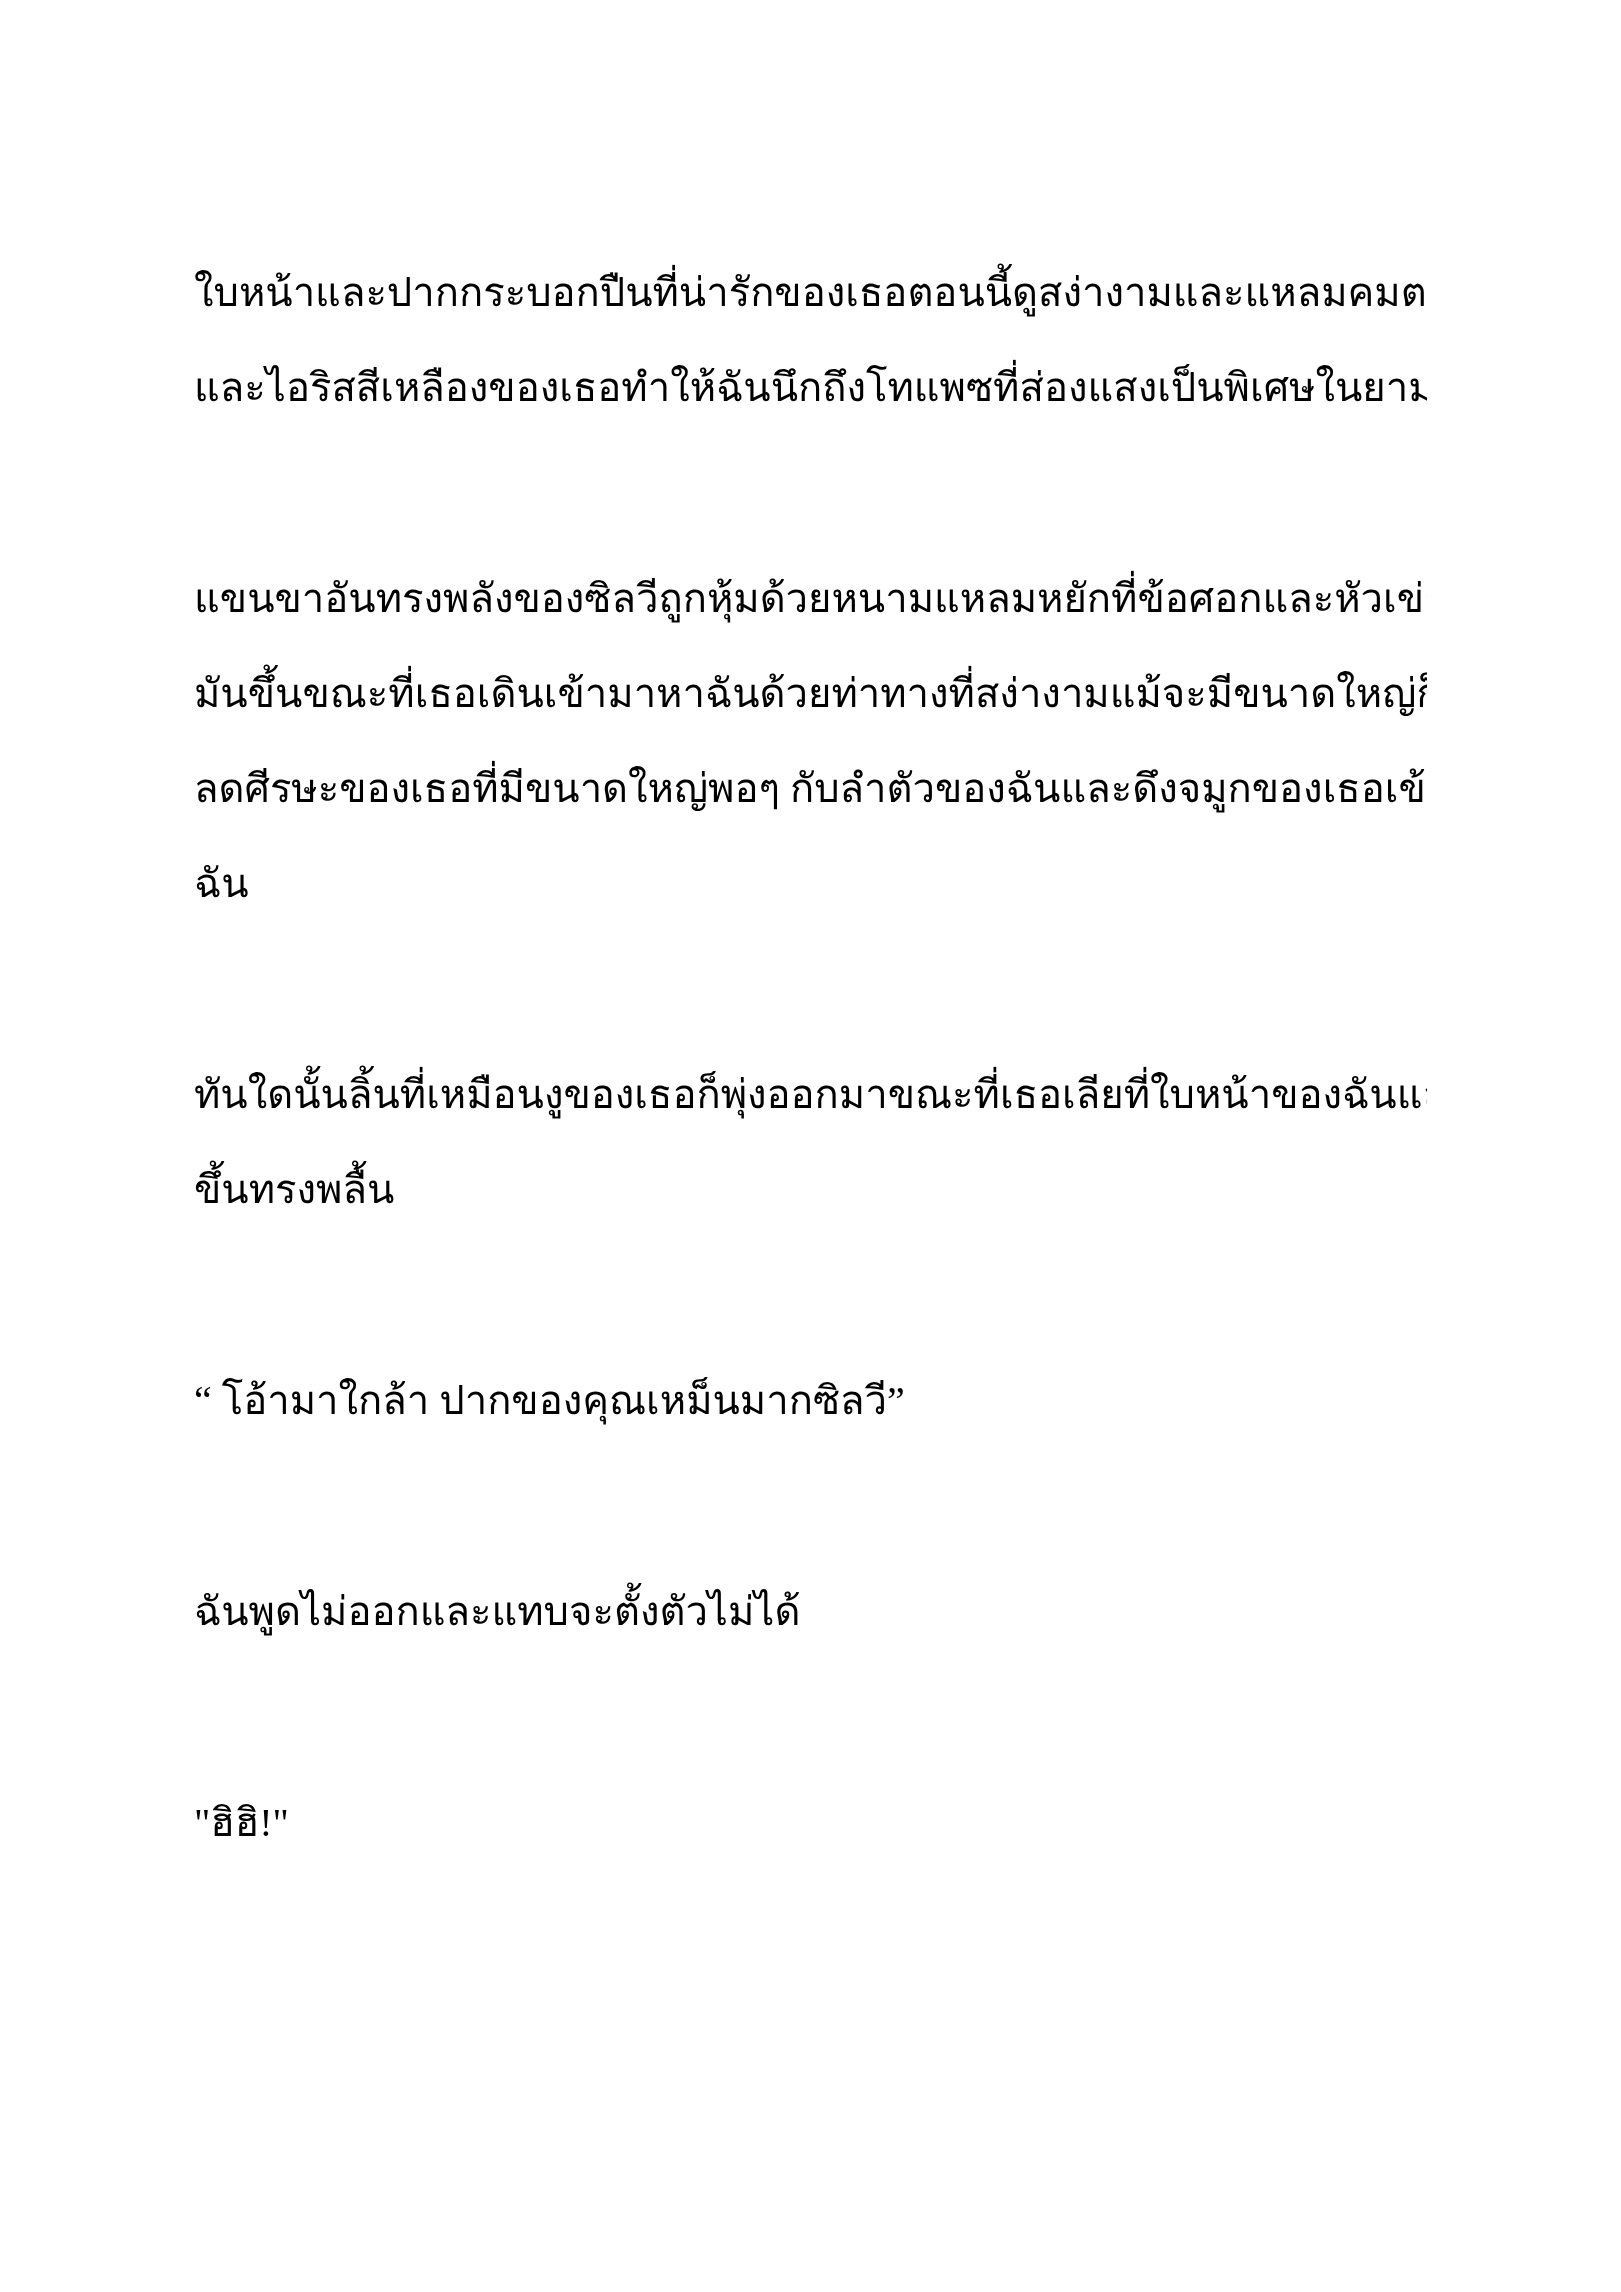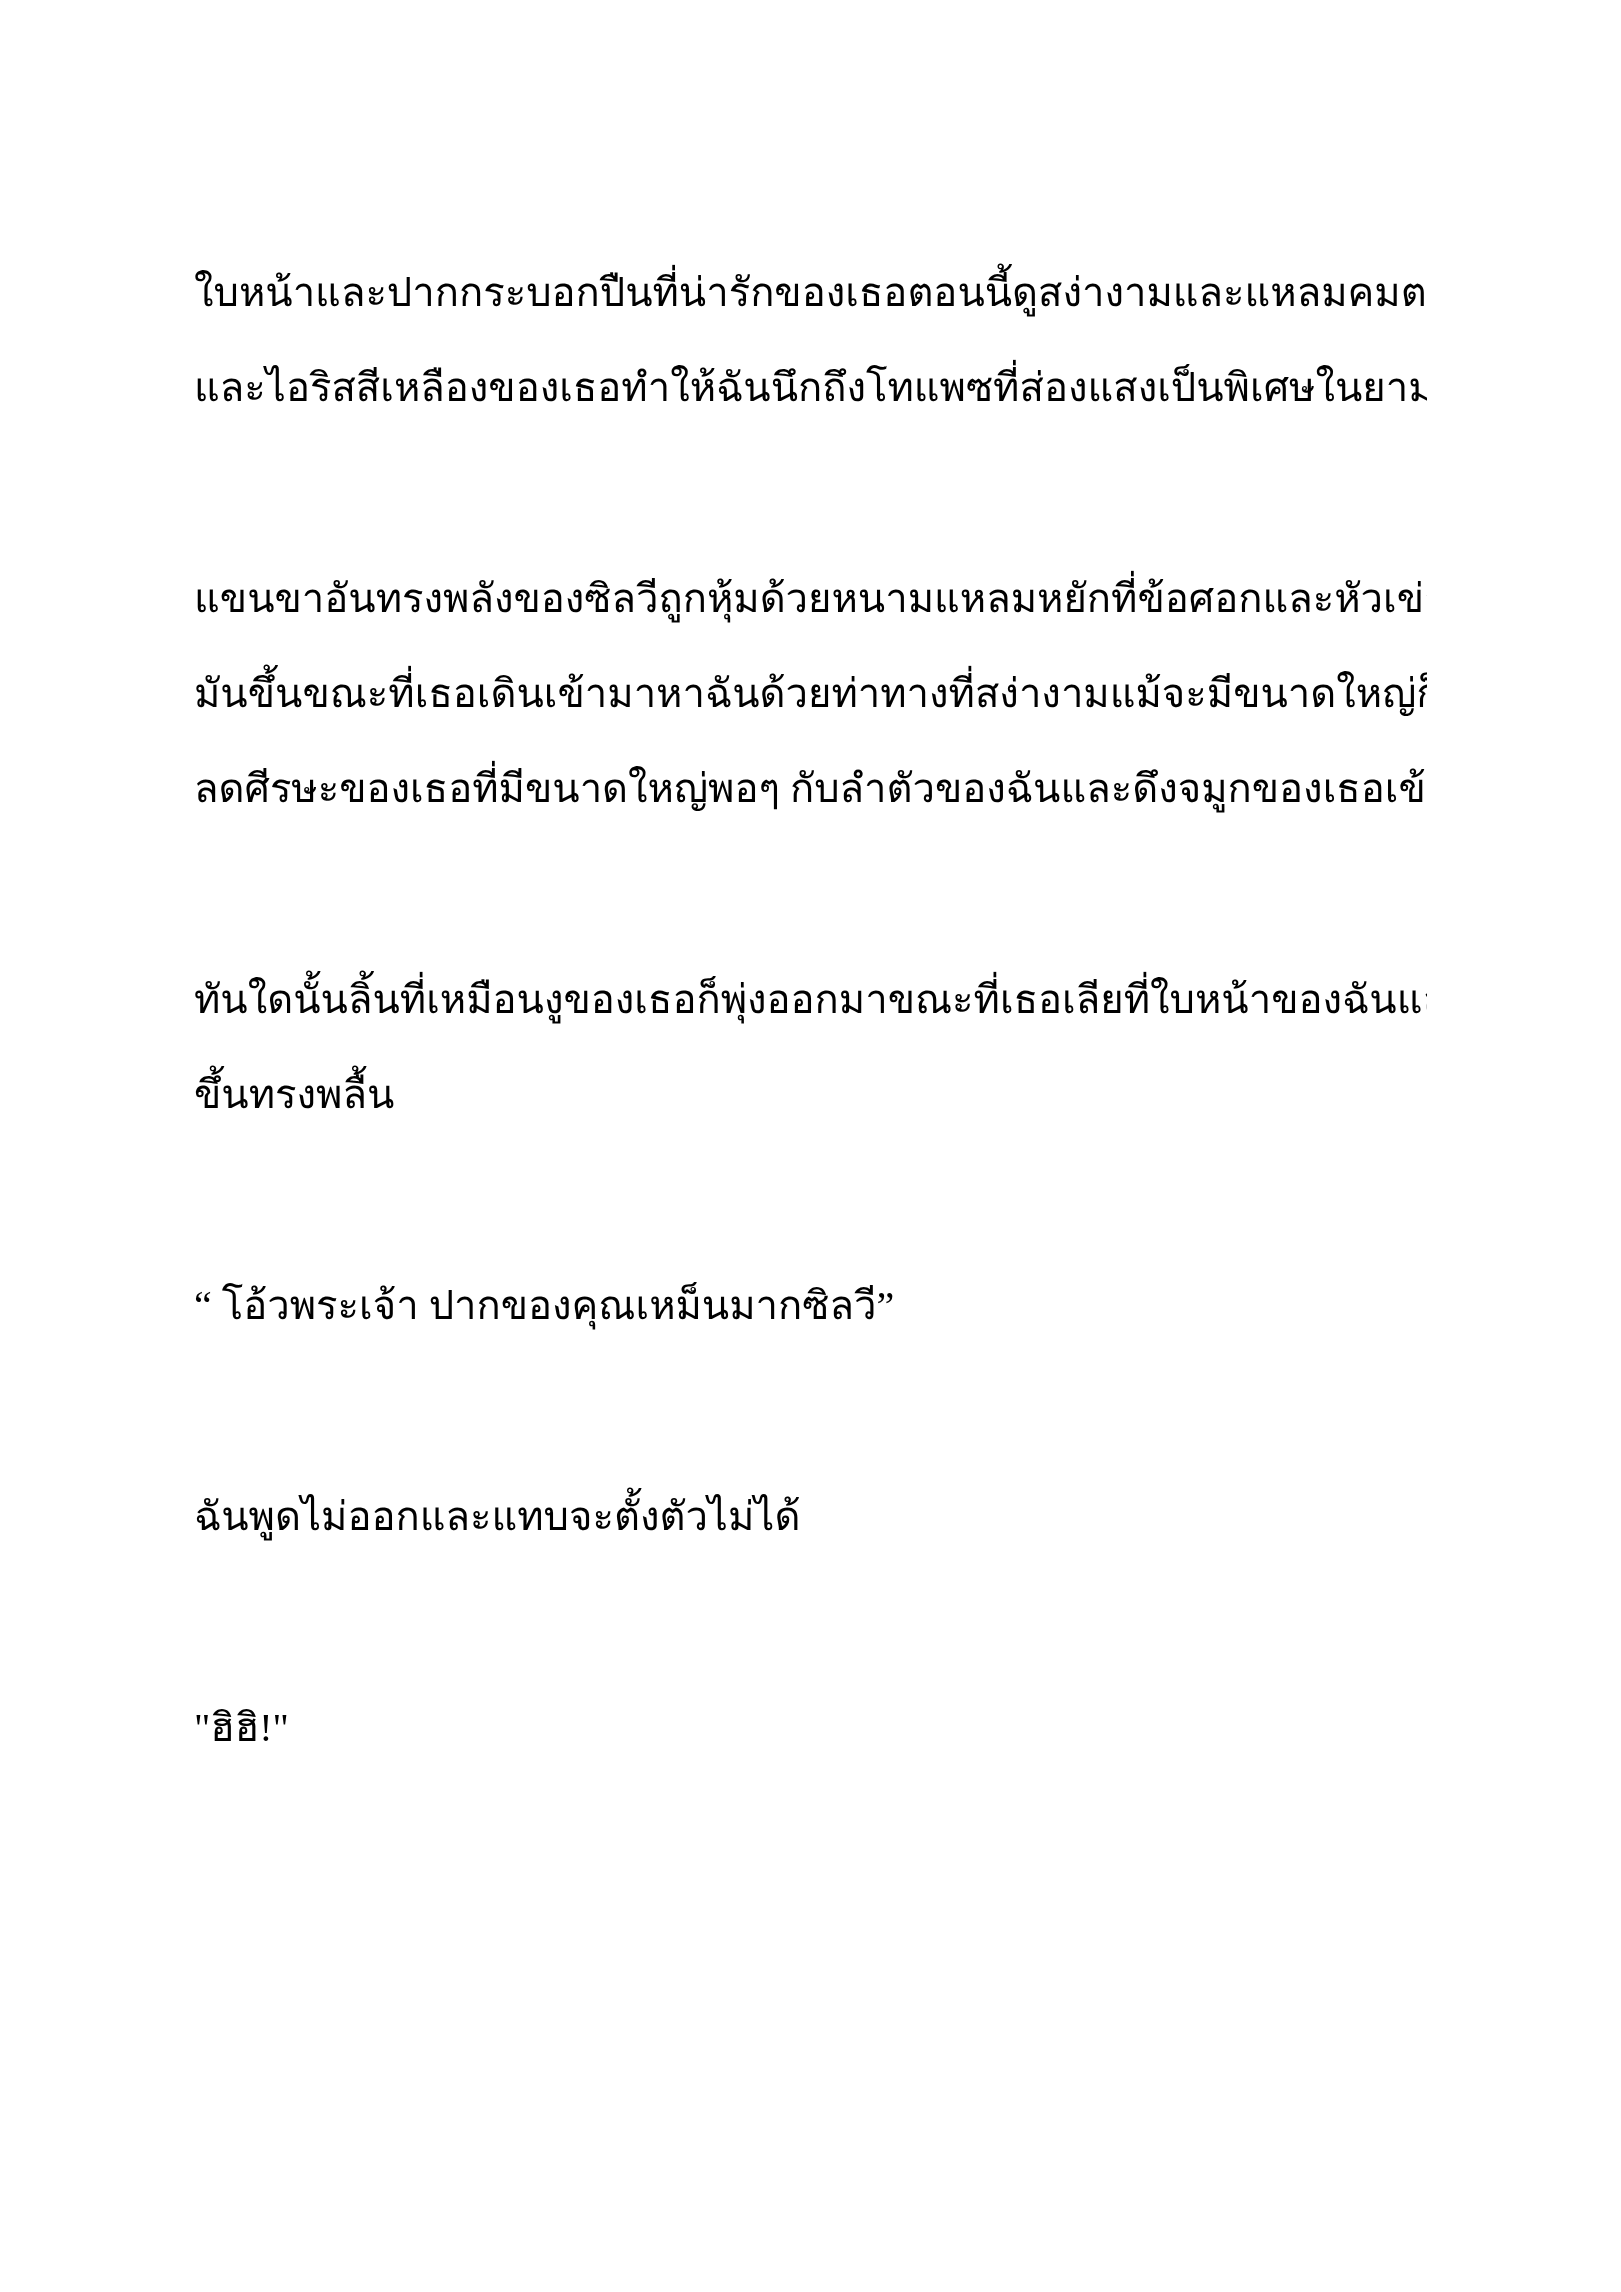--- a/index.html
+++ b/index.html
@@ -46,29 +46,30 @@
 
     <p class="para">
       <span class="line">ใบหน้าและปากกระบอกปืนที่น่ารักของเธอตอนนี้ดูสง่างามและแหลมคมตาขาวสีดำ</span>
       <span class="line">และไอริสสีเหลืองของเธอทำให้ฉันนึกถึงโทแพซที่ส่องแสงเป็นพิเศษในยามค่ำคืน</span>
     </p>
 
     <p class="para">
       <span class="line">แขนขาอันทรงพลังของซิลวีถูกหุ้มด้วยหนามแหลมหยักที่ข้อศอกและหัวเข่า - เธอยก</span>
       <span class="line">มันขึ้นขณะที่เธอเดินเข้ามาหาฉันด้วยท่าทางที่สง่างามแม้จะมีขนาดใหญ่ก็ตาม เธอ</span>
       <span class="line">ลดศีรษะของเธอที่มีขนาดใหญ่พอๆ กับลำตัวของฉันและดึงจมูกของเธอเข้ามาใกล้</span>
+      <span class="line">ฉัน</span>
     </p>
 
     <p class="para">
       <span class="line">ทันใดนั้นลิ้นที่เหมือนงูของเธอก็พุ่งออกมาขณะที่เธอเลียที่ใบหน้าของฉันและยกฉัน</span>
       <span class="line">ขึ้นทรงพลื้น</span>
     </p>
 
     <p class="para">
-      <span class="line">“ โอ้วพระเจ้า ปากของคุณเหม็นมากซิลวี”</span>
+      <span class="line">“ โอ้ามาใกล้า ปากของคุณเหม็นมากซิลวี”</span>
     </p>
 
     <p class="para">
       <span class="line">ฉันพูดไม่ออกและแทบจะตั้งตัวไม่ได้</span>
     </p>
 
     <p class="para">
       <span class="line">"ฮิฮิ!"</span>
     </p>
 

